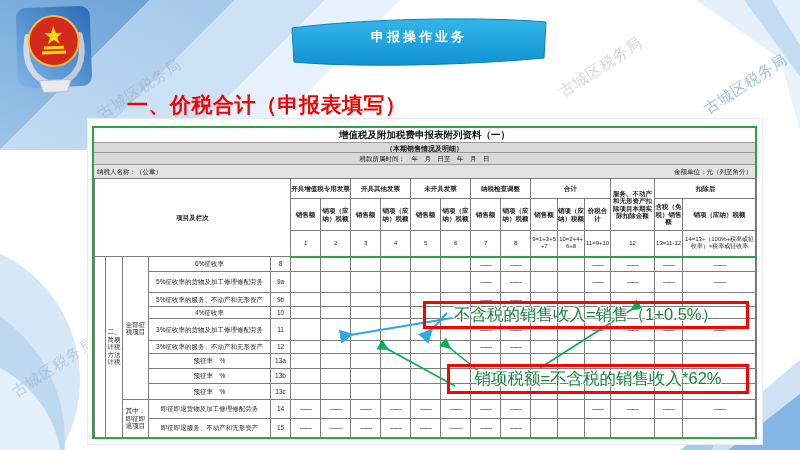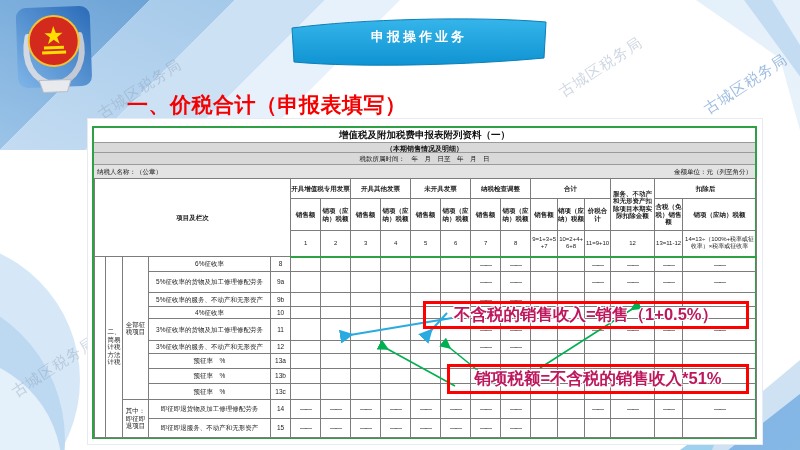--- a/index.html
+++ b/index.html
@@ -66,21 +66,21 @@
   td.lbl{text-align:left;padding-left:2px;}
   tr.rA td{height:20px;font-weight:bold;}
   tr.rB td{height:32px;font-weight:bold;}
   tr.rC td{height:26px;border-bottom:2px solid #2fa043;font-size:6px;}
   td.itemhead{font-weight:bold;font-size:7px;}
   td.small{font-size:5.5px;}
   td.dash{color:#8a8a8a;font-size:7px;letter-spacing:-1px;}
   td.vtext{font-size:6px;line-height:1.3;}
 
   
-  .note{position:absolute;z-index:5;border:3px solid #ff0000;color:#be185d;font-weight:bold;
+  .note{position:absolute;z-index:5;border:3px solid #ff0000;color:#15803d;font-weight:normal;
       display:flex;align-items:center;justify-content:center;white-space:nowrap;
       text-shadow:1px 1px 0 #fff,-1px -1px 0 #fff,1px -1px 0 #fff,-1px 1px 0 #fff;}
   .note1{left:423px;top:301px;width:326px;height:28px;font-size:16.5px;}
   .note2{left:447px;top:364px;width:302px;height:30px;font-size:16.5px;}
   .arrows{position:absolute;left:0;top:0;width:800px;height:450px;z-index:4;pointer-events:none;}
 </style>
 </head>
 <body>
 
 <div class="slide">
@@ -437,15 +437,15 @@
       </marker>
     </defs>
     <line x1="452" y1="318" x2="344" y2="336" stroke="#29abe2" stroke-width="2" marker-end="url(#ab)"></line>
     <line x1="447" y1="313" x2="426" y2="336" stroke="#29abe2" stroke-width="2" marker-end="url(#ab)"></line>
     <line x1="497" y1="386" x2="445" y2="344" stroke="#00b050" stroke-width="1.6" marker-end="url(#ag)"></line>
     <line x1="455" y1="386" x2="382" y2="346" stroke="#00b050" stroke-width="1.6" marker-end="url(#ag)"></line>
     <line x1="540" y1="368" x2="637" y2="306" stroke="#00b050" stroke-width="1.6" marker-end="url(#ag)"></line>
   </svg>
 
   <div class="note note1">不含税的销售收入=销售（1+0.5%）</div>
-  <div class="note note2">销项税额=不含税的销售收入*51%</div>
+  <div class="note note2">销项税额=不含税的销售收入*62%</div>
 
 </div>
 
 </body></html>

